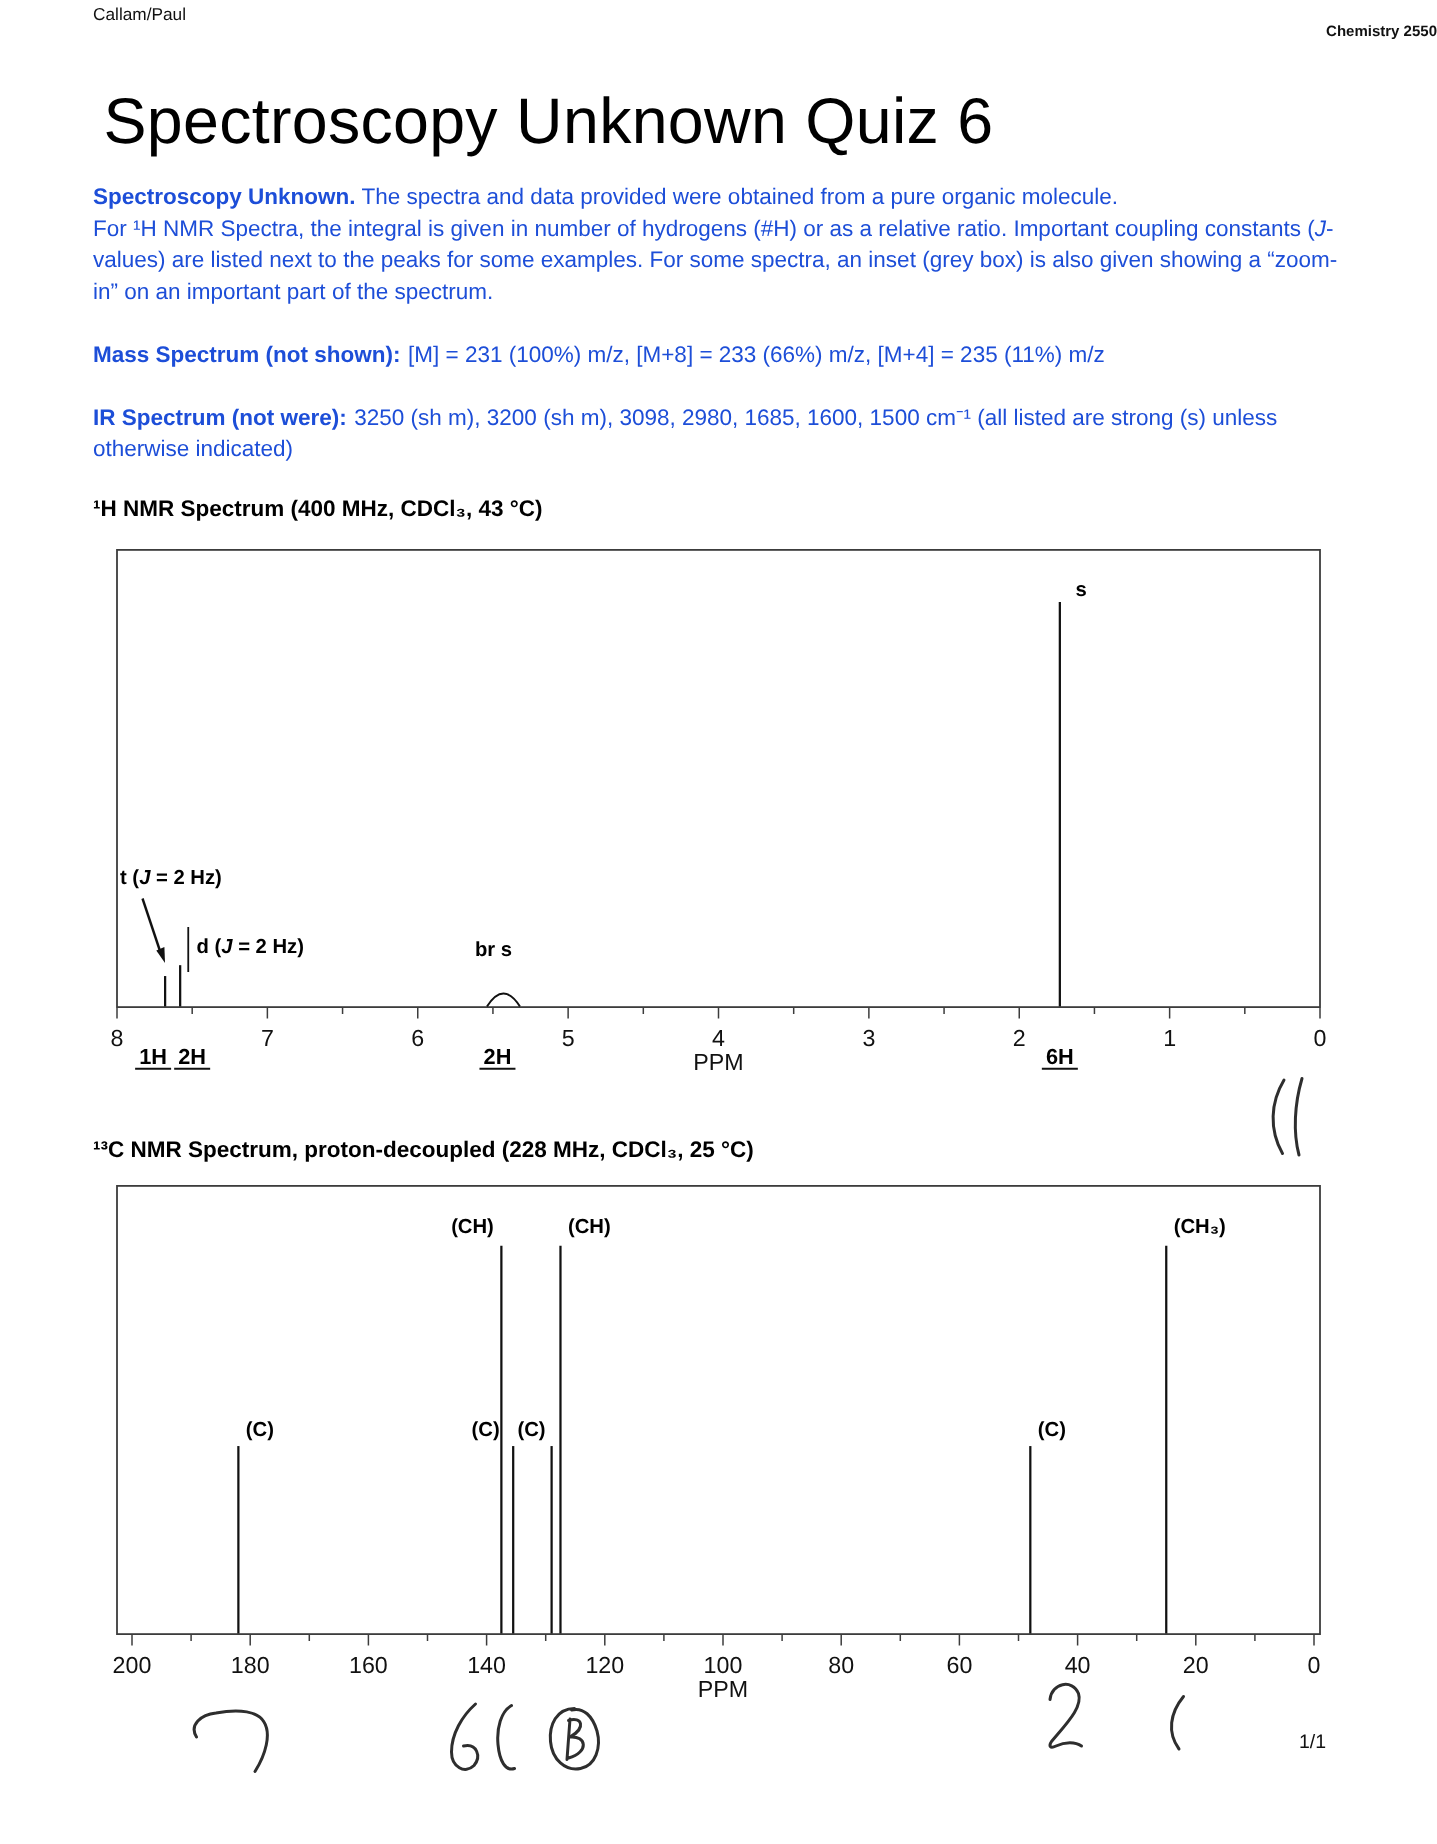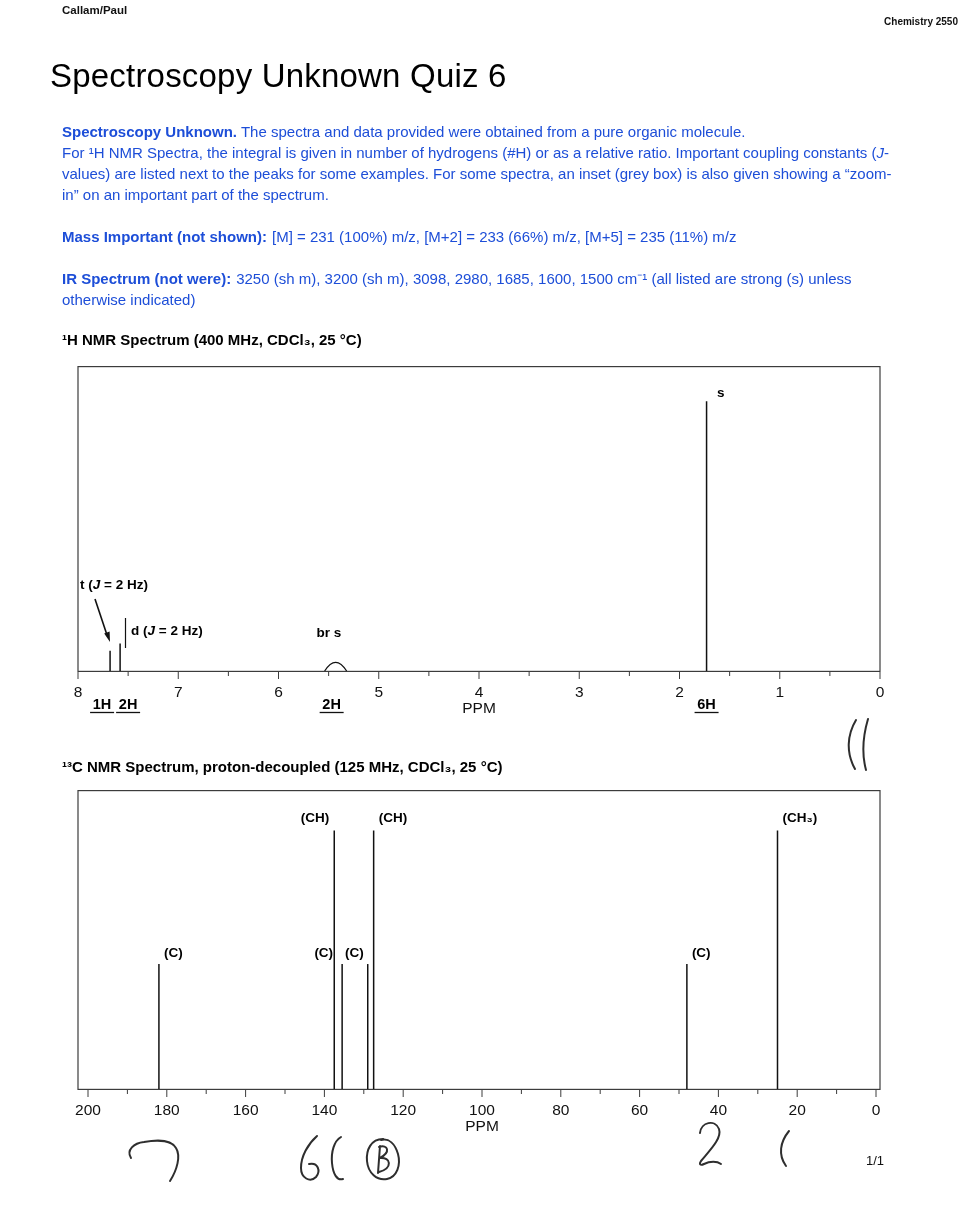--- a/index.html
+++ b/index.html
@@ -1,20 +1,20 @@
 <!DOCTYPE html>
 <html><head>
 <meta charset="utf-8">
 <style>
   *{margin:0;padding:0;box-sizing:border-box}
   html,body{background:#fff}
   body{width:958px;height:1229px;position:relative;font-family:"Liberation Sans",sans-serif;color:#111;overflow:hidden}
-  .hdr-left{position:absolute;left:62px;top:4px;font-size:11.5px;font-weight:700}
+  .hdr-left{position:absolute;left:62px;top:4px;font-size:11.5px;font-weight:400}
   .hdr-center{position:absolute;left:0;right:0;top:16px;text-align:right;font-size:10px;font-weight:700}
-  .title{position:absolute;left:50px;top:57px;font-size:33px;font-weight:400;letter-spacing:.2px;color:#000}
+  .title{position:absolute;left:69px;top:57px;font-size:43px;font-weight:400;letter-spacing:.2px;color:#000}
   .para{position:absolute;left:62px;width:830px;font-size:15px;line-height:21px;color:#1d4ed8}
   #intro{top:121px}
   #mass{top:226px}
   #ir{top:268px}
   .lbl-gap{margin-left:5px}
   .secthead{position:absolute;left:62px;font-size:15px;font-weight:700;color:#000}
   #h-heading{top:331px}
   #c-heading{top:758px}
   .bseg{font-weight:700}
   .iseg{font-style:italic}
@@ -35,25 +35,25 @@
 
 <div>
 
   <span class="hdr-left">Callam/Paul</span>
   <span class="hdr-center">Chemistry 2550</span>
 
   <h1 class="title">Spectroscopy Unknown Quiz 6</h1>
 
   <p class="para" id="intro"><span class="bseg">Spectroscopy Unknown.</span><span> The spectra and data provided were obtained from a pure organic molecule.</span><br><span>For ¹H NMR Spectra, the integral is given in number of hydrogens (#H) or as a relative ratio. Important coupling constants (</span><span class="iseg">J</span><span>-values) are listed next to the peaks for some examples. For some spectra, an inset (grey box) is also given showing a “zoom-in” on an important part of the spectrum.</span></p>
 
-  <p class="para" id="mass"><b>Mass Important (not shown):</b><span class="lbl-gap">[M] = 231 (100%) m/z, [M+2] = 233 (66%) m/z, [M+5] = 235 (11%) m/z</span></p>
+  <p class="para" id="mass"><b>Mass Spectrum (not shown):</b><span class="lbl-gap">[M] = 231 (100%) m/z, [M+8] = 233 (66%) m/z, [M+4] = 235 (11%) m/z</span></p>
 
   <p class="para" id="ir"><b>IR Spectrum (not were):</b><span class="lbl-gap">3250 (sh m), 3200 (sh m), 3098, 2980, 1685, 1600, 1500 cm⁻¹ (all listed are strong (s) unless otherwise indicated)</span></p>
 
-  <p class="secthead" id="h-heading">¹H NMR Spectrum (400 MHz, CDCl₃, 25 °C)</p>
+  <p class="secthead" id="h-heading">¹H NMR Spectrum (400 MHz, CDCl₃, 43 °C)</p>
   <svg class="spectrum" id="h-svg" width="842" height="352" viewBox="0 0 842 352">
       <rect x="20" y="0.6" width="802" height="304.8" fill="none" stroke="#3c3c3c" stroke-width="1.2"></rect>
       <g>
         <line x1="822" y1="306" x2="822" y2="313" stroke="#3c3c3c" stroke-width="1"></line>
         <text class="tick" x="822" y="331" text-anchor="middle">0</text>
         <line x1="771.875" y1="306" x2="771.875" y2="310" stroke="#3c3c3c" stroke-width="1"></line>
         <line x1="721.75" y1="306" x2="721.75" y2="313" stroke="#3c3c3c" stroke-width="1"></line>
         <text class="tick" x="721.75" y="331" text-anchor="middle">1</text>
         <line x1="671.625" y1="306" x2="671.625" y2="310" stroke="#3c3c3c" stroke-width="1"></line>
         <line x1="621.5" y1="306" x2="621.5" y2="313" stroke="#3c3c3c" stroke-width="1"></line>
@@ -100,21 +100,21 @@
         <line x1="261.64250000000004" y1="346.5" x2="285.64250000000004" y2="346.5" stroke="#111" stroke-width="1.3"></line>
       </g>
       <g>
         <line x1="648.5675" y1="305" x2="648.5675" y2="35.30000000000001" stroke="#111" stroke-width="1.5"></line>
         <text class="plabel" x="659" y="31" text-anchor="start">s</text>
         <text class="integral" x="648.5675" y="343" text-anchor="middle">6H</text>
         <line x1="636.5675" y1="346.5" x2="660.5675" y2="346.5" stroke="#111" stroke-width="1.3"></line>
       </g>
     </svg>
 
-  <p class="secthead" id="c-heading">¹³C NMR Spectrum, proton-decoupled (125 MHz, CDCl₃, 25 °C)</p>
+  <p class="secthead" id="c-heading">¹³C NMR Spectrum, proton-decoupled (228 MHz, CDCl₃, 25 °C)</p>
   <svg class="spectrum" id="c-svg" width="842" height="346" viewBox="0 0 842 346">
       <rect x="20" y="0.6" width="802" height="298.8" fill="none" stroke="#3c3c3c" stroke-width="1.2"></rect>
       <g>
         <line x1="818" y1="300" x2="818" y2="307" stroke="#3c3c3c" stroke-width="1"></line>
         <text class="tick" x="818" y="325" text-anchor="middle">0</text>
         <line x1="778.6" y1="300" x2="778.6" y2="304" stroke="#3c3c3c" stroke-width="1"></line>
         <line x1="739.2" y1="300" x2="739.2" y2="307" stroke="#3c3c3c" stroke-width="1"></line>
         <text class="tick" x="739.2" y="325" text-anchor="middle">20</text>
         <line x1="699.8" y1="300" x2="699.8" y2="304" stroke="#3c3c3c" stroke-width="1"></line>
         <line x1="660.4" y1="300" x2="660.4" y2="307" stroke="#3c3c3c" stroke-width="1"></line>

